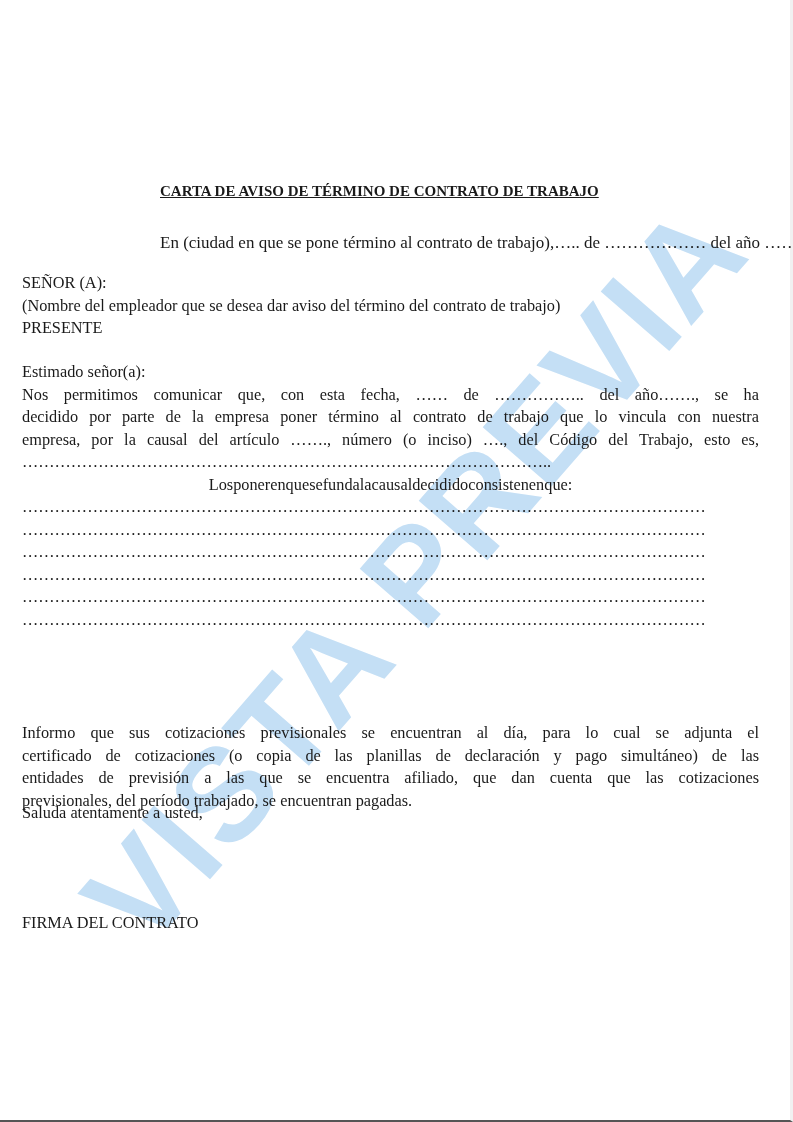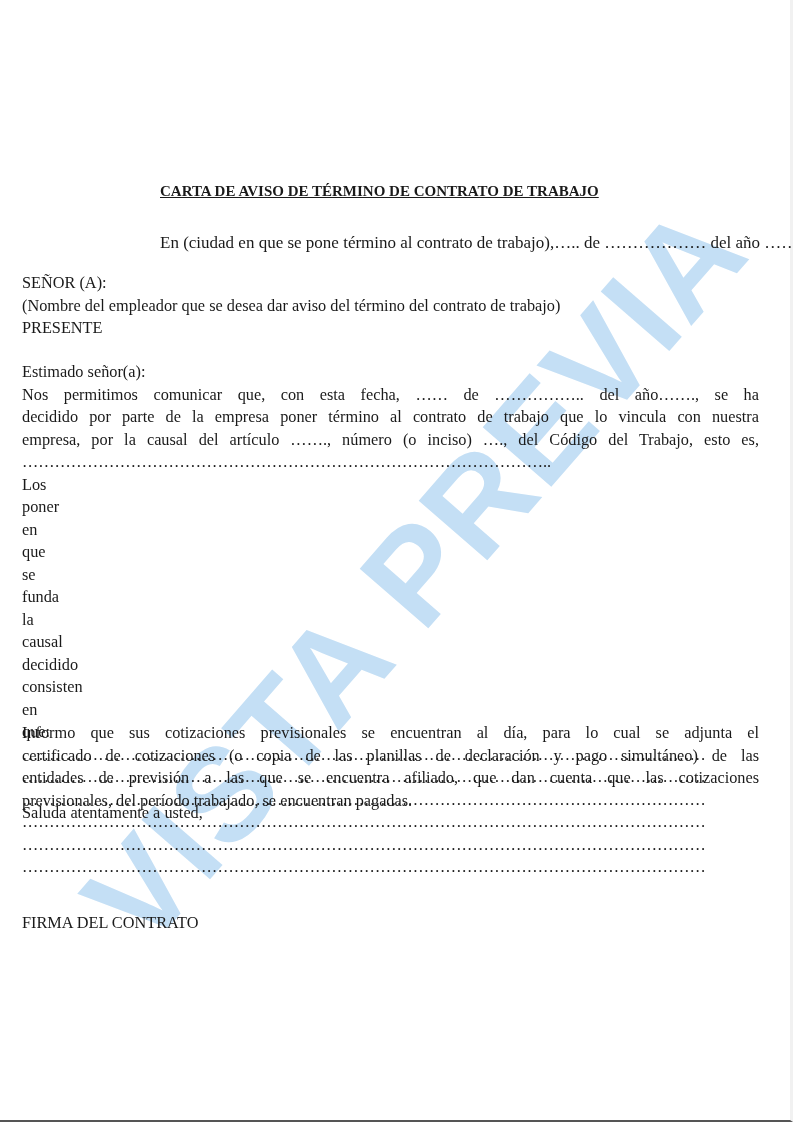--- a/index.html
+++ b/index.html
@@ -81,23 +81,22 @@
     }
     .dots-line {
       display: block;
       white-space: nowrap;
       overflow: hidden;
       height: 22.5px;
       letter-spacing: 0px;
     }
     .spread {
       display: flex;
-      justify-content: flex-start;
+      justify-content: center;
       width: 737px;
-      flex-direction: column;
     }
   </style>
 </head>
 <body>
 
 <div class="page">
 
   <div class="watermark">VISTA PREVIA</div>
 
   <div class="content">

